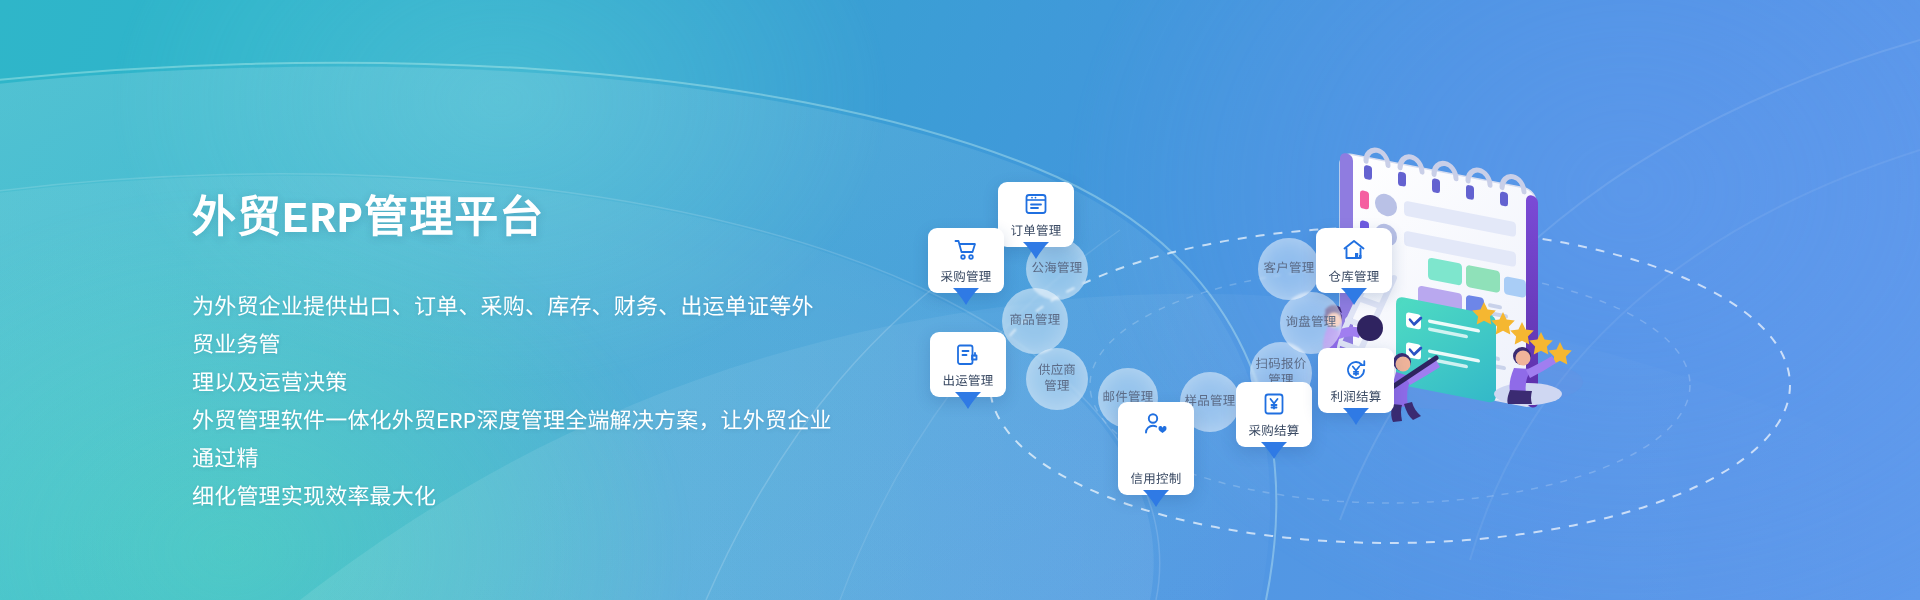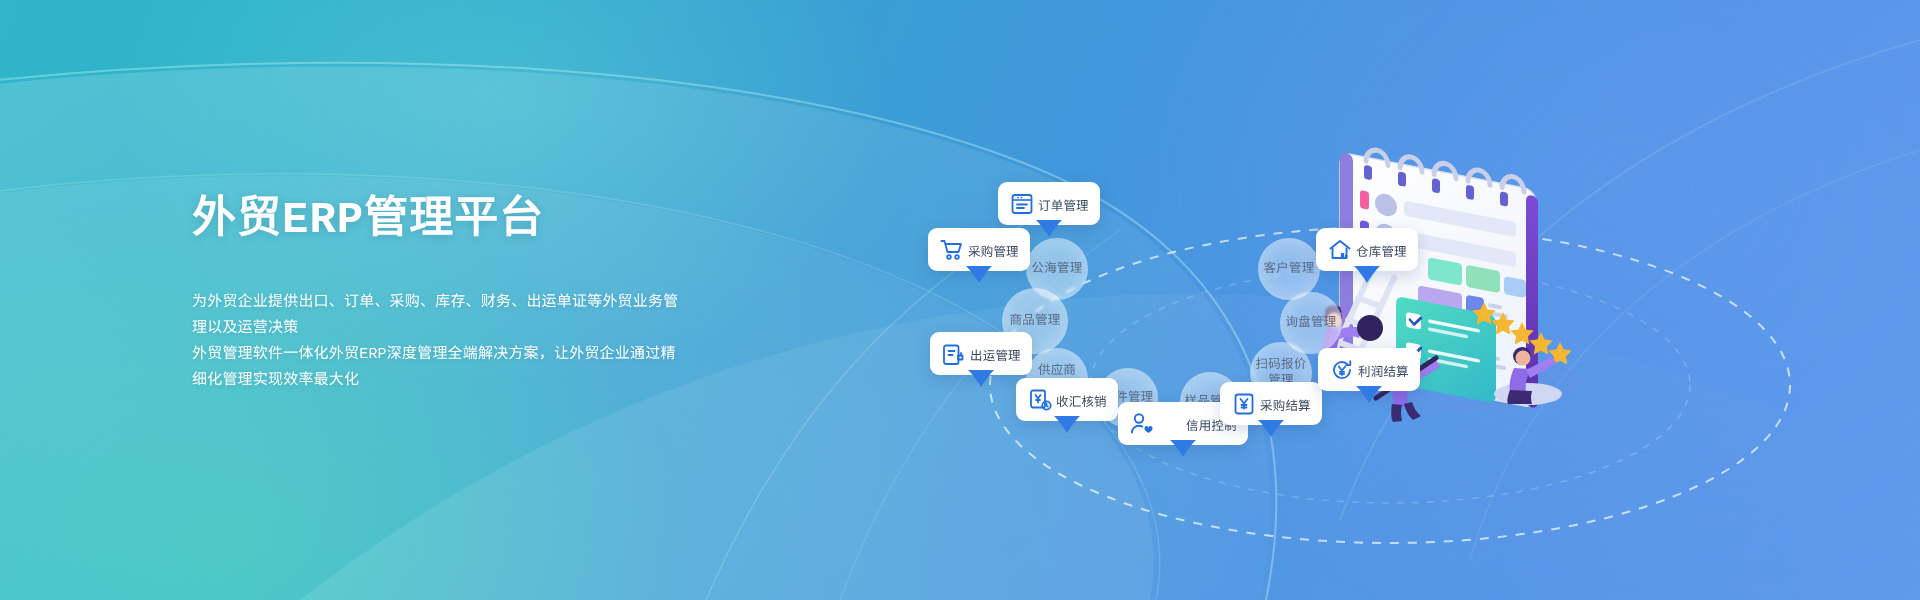--- a/index.html
+++ b/index.html
@@ -76,21 +76,21 @@
   .headline {
     font-size: 44px;
     font-weight: 700;
     letter-spacing: 1px;
     line-height: 1.1;
     margin: 0 0 46px 0;
     text-shadow: 0 2px 8px rgba(0,60,90,0.18);
     white-space: nowrap;
   }
   .subcopy {
-    font-size: 15px;
+    font-size: 22px;
     line-height: 1.72;
     font-weight: 400;
     letter-spacing: 0.2px;
     text-shadow: 0 1px 4px rgba(0,60,90,0.15);
   }
   .subcopy p { margin: 0; }
 
   
   .stage {
     position: absolute;
@@ -140,20 +140,21 @@
 
   
   .card {
     position: absolute;
     background: #ffffff;
     border-radius: 9px;
     box-shadow: 0 5px 16px rgba(30,70,130,0.20);
     padding: 9px 11px 8px 11px;
     min-width: 76px;
     display: flex;
+    flex-direction: column;
     align-items: center;
     gap: 3px;
   }
   .card .card-icon {
     width: 26px;
     height: 26px;
     display: flex;
     align-items: center;
     justify-content: center;
   }
@@ -443,54 +444,38 @@
         </svg>
       </span>
       <span class="card-label">出运管理</span>
       <span class="pin">
         <svg width="26" height="18" viewBox="0 0 26 18">
             <path d="M0,0 h26 C22,4 17,10 13,17 C9,10 4,4 0,0 Z" fill="#2f7ae5"></path>
           </svg>
       </span>
     </div>
 
-    <div class="card" style="left:96px; top:268px;">
-      <span class="card-icon">
-        <svg width="26" height="26" viewBox="0 0 26 26" fill="none" stroke="#1f6fe0" stroke-width="1.8" stroke-linecap="round" stroke-linejoin="round">
-          <rect x="4" y="3.5" width="14" height="17" rx="2"></rect>
-          <path d="M8.5 8l2.5 3.5L13.5 8M11 11.5v4M9 13h4"></path>
-          <circle cx="19.5" cy="18.5" r="4.2"></circle>
-          <path d="M19.5 16.6v2l1.3 1"></path>
-        </svg>
-      </span>
-      <span class="card-label">收汇核销</span>
-      <span class="pin">
-        <svg width="26" height="18" viewBox="0 0 26 18">
-            <path d="M0,0 h26 C22,4 17,10 13,17 C9,10 4,4 0,0 Z" fill="#2f7ae5"></path>
-          </svg>
-      </span>
-    </div>
 
     <div class="card" style="left:198px; top:292px;gap:31px;">
       <span class="card-icon">
         <svg width="26" height="26" viewBox="0 0 26 26" fill="none" stroke="#1f6fe0" stroke-width="1.9" stroke-linecap="round" stroke-linejoin="round">
           <circle cx="10" cy="7.5" r="4.2"></circle>
           <path d="M3 21.5c0-4 3.2-6.8 7-6.8 1.2 0 2.3.3 3.2.8"></path>
           <path d="M19.5 22c-2.6-1.8-4-3-4-4.6a2 2 0 0 1 4-0.7 2 2 0 0 1 4 0.7c0 1.6-1.4 2.8-4 4.6z" fill="#1f6fe0" stroke="none"></path>
         </svg>
       </span>
       <span class="card-label">信用控制</span>
       <span class="pin">
         <svg width="26" height="18" viewBox="0 0 26 18">
             <path d="M0,0 h26 C22,4 17,10 13,17 C9,10 4,4 0,0 Z" fill="#2f7ae5"></path>
           </svg>
       </span>
     </div>
 
-    <div class="card" style="left:300px; top:272px;">
+    <div class="card" style="left:316px; top:272px;">
       <span class="card-icon">
         <svg width="26" height="26" viewBox="0 0 26 26" fill="none" stroke="#1f6fe0" stroke-width="1.8" stroke-linecap="round" stroke-linejoin="round">
           <rect x="4.5" y="3.5" width="17" height="19" rx="2.5"></rect>
           <path d="M9.5 8l3.5 4.5L16.5 8M13 12.5v5M10.5 14h5M10.5 16.5h5"></path>
         </svg>
       </span>
       <span class="card-label">采购结算</span>
       <span class="pin">
         <svg width="26" height="18" viewBox="0 0 26 18">
             <path d="M0,0 h26 C22,4 17,10 13,17 C9,10 4,4 0,0 Z" fill="#2f7ae5"></path>

